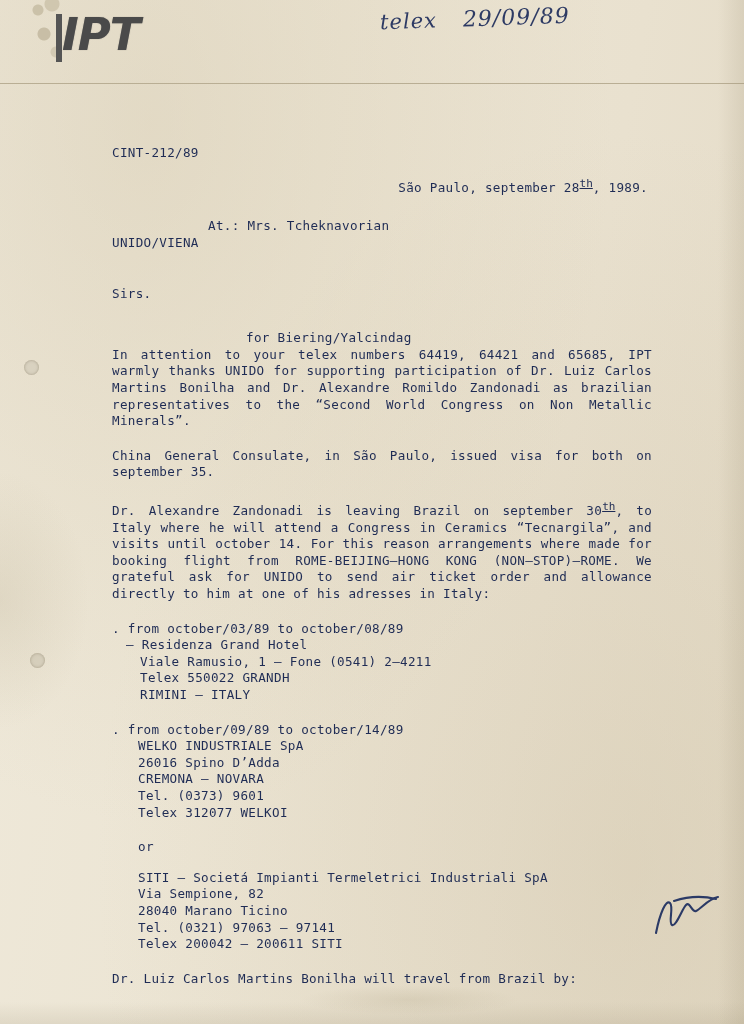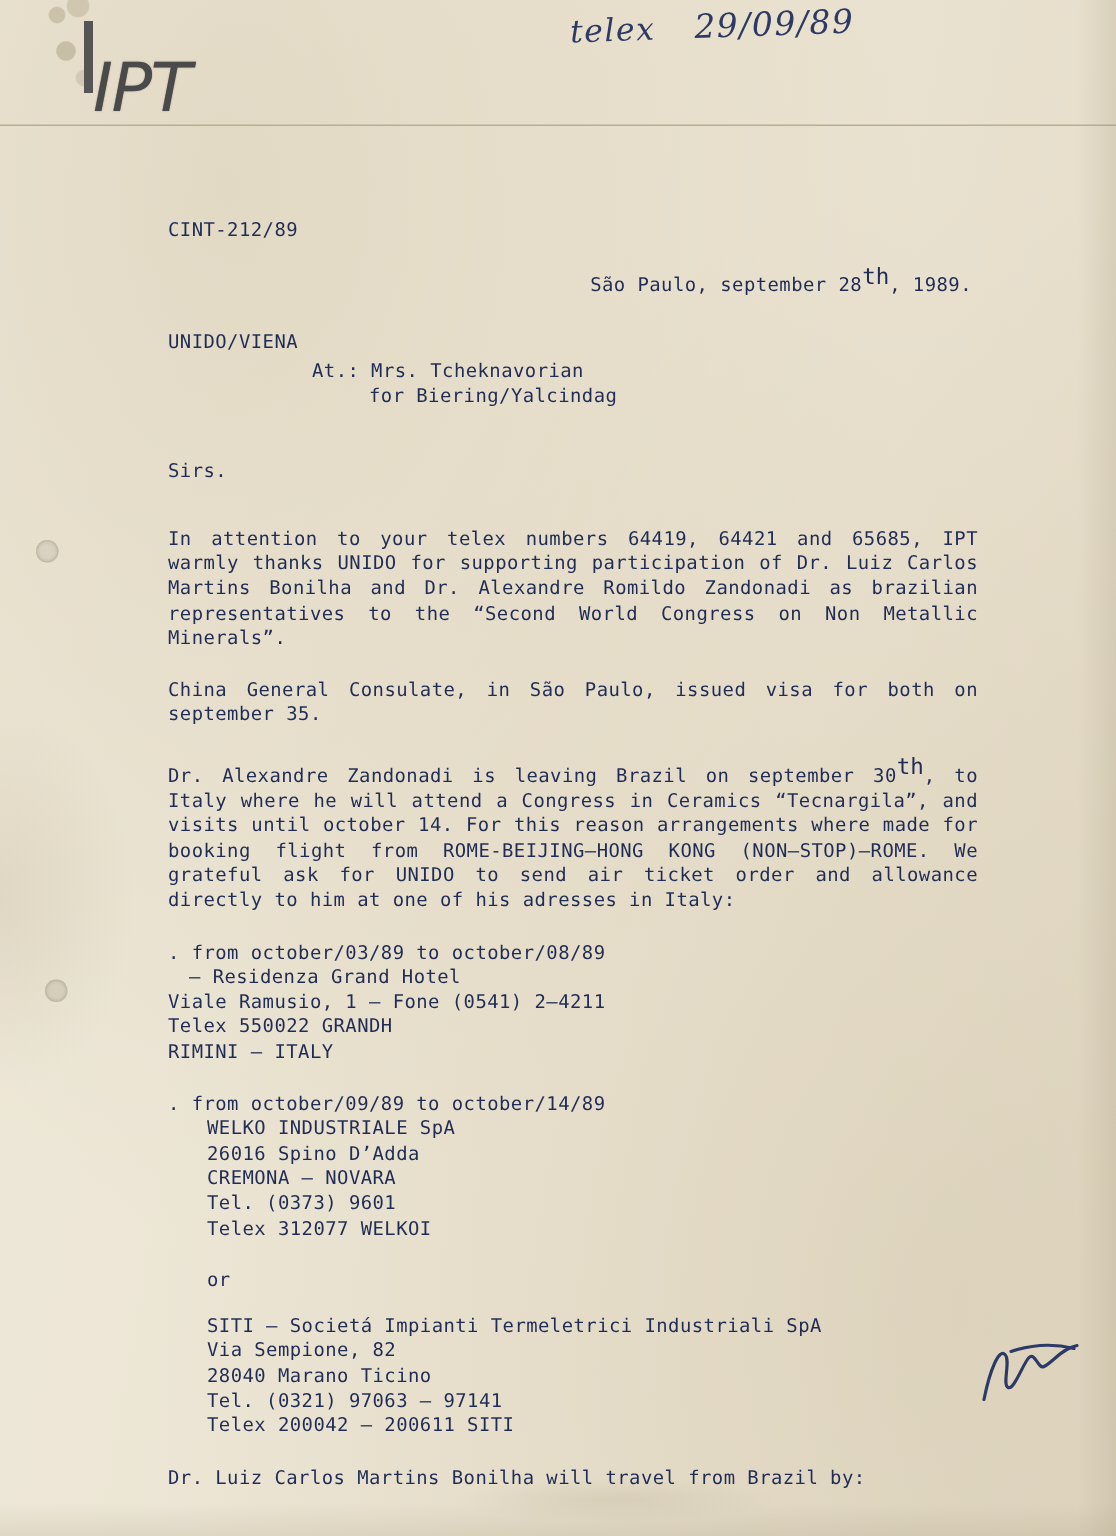--- a/index.html
+++ b/index.html
@@ -31,23 +31,23 @@
     width: 744px; height: 84px;
   }
   #header-rule {
     position: absolute;
     left: 0; top: 83px;
     width: 744px; height: 1px;
     background: #b9ae94;
   }
   #logo {
     position: absolute;
-    left: 62px; top: 32px;
+    left: 62px; top: 8px;
     font-family: "DejaVu Sans", sans-serif;
-    font-weight: normal;
+    font-weight: bold;
     font-style: italic;
     font-size: 45px;
     letter-spacing: -1px;
     color: #4a4a4a;
     text-shadow: 0 0 1px rgba(70,70,70,0.5);
   }
   #logo-bar {
     position: absolute;
     left: 56px; top: 14px;
     width: 6px; height: 48px;
@@ -114,25 +114,26 @@
   .addressee { margin-bottom: 2px; }
   .attn { margin-left: 96px; }
   .attn2 { margin-left: 134px; }
   .salutation { margin-top: 34px; margin-bottom: 28px; }
   p.para {
     margin: 0 0 18px 0;
     text-align: justify;
   }
   .block { margin: 0 0 18px 0; }
   .indent1 { margin-left: 26px; }
-  .indent2 { }
+  .indent2 { margin-left: 28px; }
   .indent3 { margin-left: 14px; }
   sup.th {
-    font-size: 15px;
+    font-size: 11px;
     vertical-align: super;
+    text-decoration: underline;
     letter-spacing: 0;
   }
 
   
   #signature {
     position: absolute;
     left: 652px; top: 893px;
     width: 70px; height: 45px;
     color: #2b3a66;
   }
@@ -179,25 +180,25 @@
 
   <div id="smudge1"></div>
   <div id="smudge2"></div>
 
   <div id="letter">
 
     <div class="row ref">CINT-212/89</div>
 
     <div class="row place-date"><span>São Paulo, september  28</span><sup class="th">th</sup><span>, 1989.</span></div>
 
+    <div class="row attn">At.: Mrs. Tcheknavorian</div>
     <div class="row addressee">UNIDO/VIENA</div>
-    <div class="row attn">At.: Mrs. Tcheknavorian</div>
+    <div class="row salutation">Sirs.</div>
+
     <div class="row attn2">for Biering/Yalcindag</div>
-
-    <div class="row salutation">Sirs.</div>
 
     <p class="para">In attention  to your  telex numbers 64419, 64421 and 65685, IPT warmly  thanks UNIDO for supporting participation of Dr. Luiz  Carlos  Martins  Bonilha  and  Dr.  Alexandre  Romildo Zandonadi as  brazilian representatives to the “Second World Congress on Non Metallic Minerals”.</p>
 
     <p class="para">China General   Consulate, in São Paulo, issued visa for both on september 35.</p>
 
     <p class="para"><span>Dr. Alexandre Zandonadi is leaving Brazil on september 30</span><sup class="th">th</sup><span>, to Italy  where  he  will  attend  a  Congress  in  Ceramics “Tecnargila”,  and  visits until  october  14. For this reason arrangements  where  made  for  booking  flight  from  ROME-BEIJING—HONG KONG (NON—STOP)—ROME. We grateful ask for UNIDO to send  air ticket  order and  allowance directly to him at one of his adresses in Italy:</span></p>
 
     <div class="block">
       <div>. from october/03/89 to october/08/89</div>
       <div class="indent3">— Residenza Grand Hotel</div>

